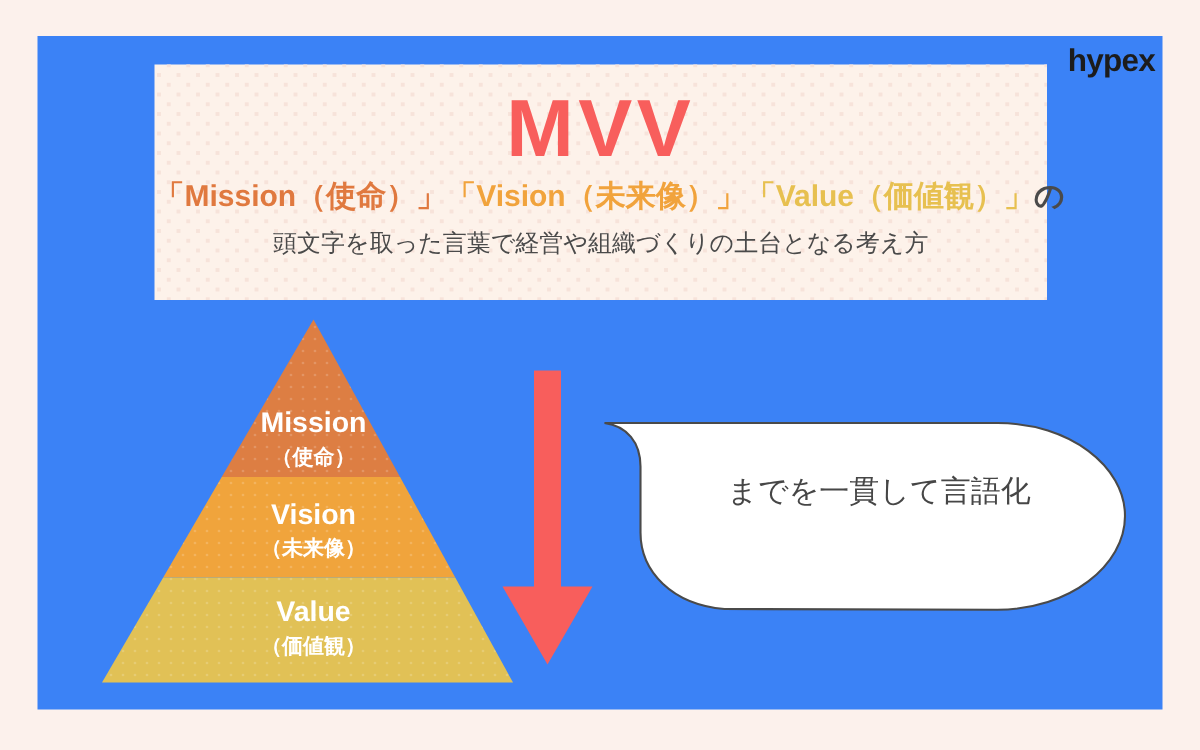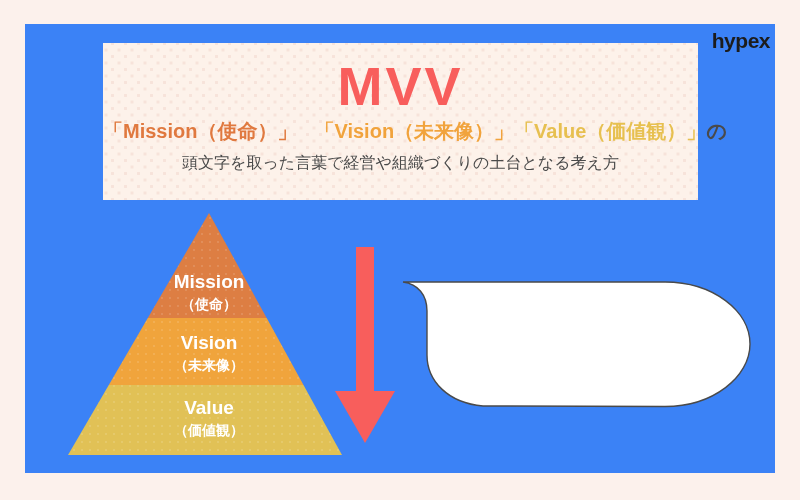--- a/index.html
+++ b/index.html
@@ -51,21 +51,21 @@
 </head>
 <body>
 
 <div class="page">
   <div class="card">
 
     <div class="logo">hypex</div>
 
     <div class="header-box">
       <h1 class="title" style="color: rgb(248, 94, 92);">MVV</h1>
-      <p class="sub1"><span style="color: rgb(224, 121, 63);">「Mission（使命）」</span><span style="color: rgb(241, 163, 60); margin-left: 17px;">「Vision（未来像）」</span><span style="color: rgb(231, 192, 80);">「Value（価値観）」</span><span style="color: rgb(74, 74, 74);">の</span></p>
+      <p class="sub1"><span style="color: rgb(224, 121, 63);">「Mission（使命）」</span><span style="color: rgb(241, 163, 60);">「Vision（未来像）」</span><span style="color: rgb(231, 192, 80);">「Value（価値観）」</span><span style="color: rgb(74, 74, 74);">の</span></p>
       <p class="sub2">頭文字を取った言葉で経営や組織づくりの土台となる考え方</p>
     </div>
   </div>
 
   <svg class="diagram" viewBox="0 0 800 500">
     <defs>
       <pattern id="pyrdots" width="8" height="8" patternUnits="userSpaceOnUse">
         <circle cx="2" cy="2" r="0.9" fill="rgba(255,255,255,0.18)"></circle>
       </pattern>
     </defs>
@@ -88,14 +88,15 @@
          C 418 284, 427 295, 427 311
          L 427 355
          C 427 381, 448 403, 483 406
          L 665 406.5
          C 713 406.5, 750 377, 750 344
          C 750 311, 713 282, 665 282
          Z" fill="#ffffff" stroke-width="1.4" stroke="#4a4a4a"></path>
   </svg>
 
   <div class="bubble-text" style="color: rgb(70, 70, 70);">
+    <div>までを一貫して言語化</div>
   </div>
 </div>
 
 </body></html>

